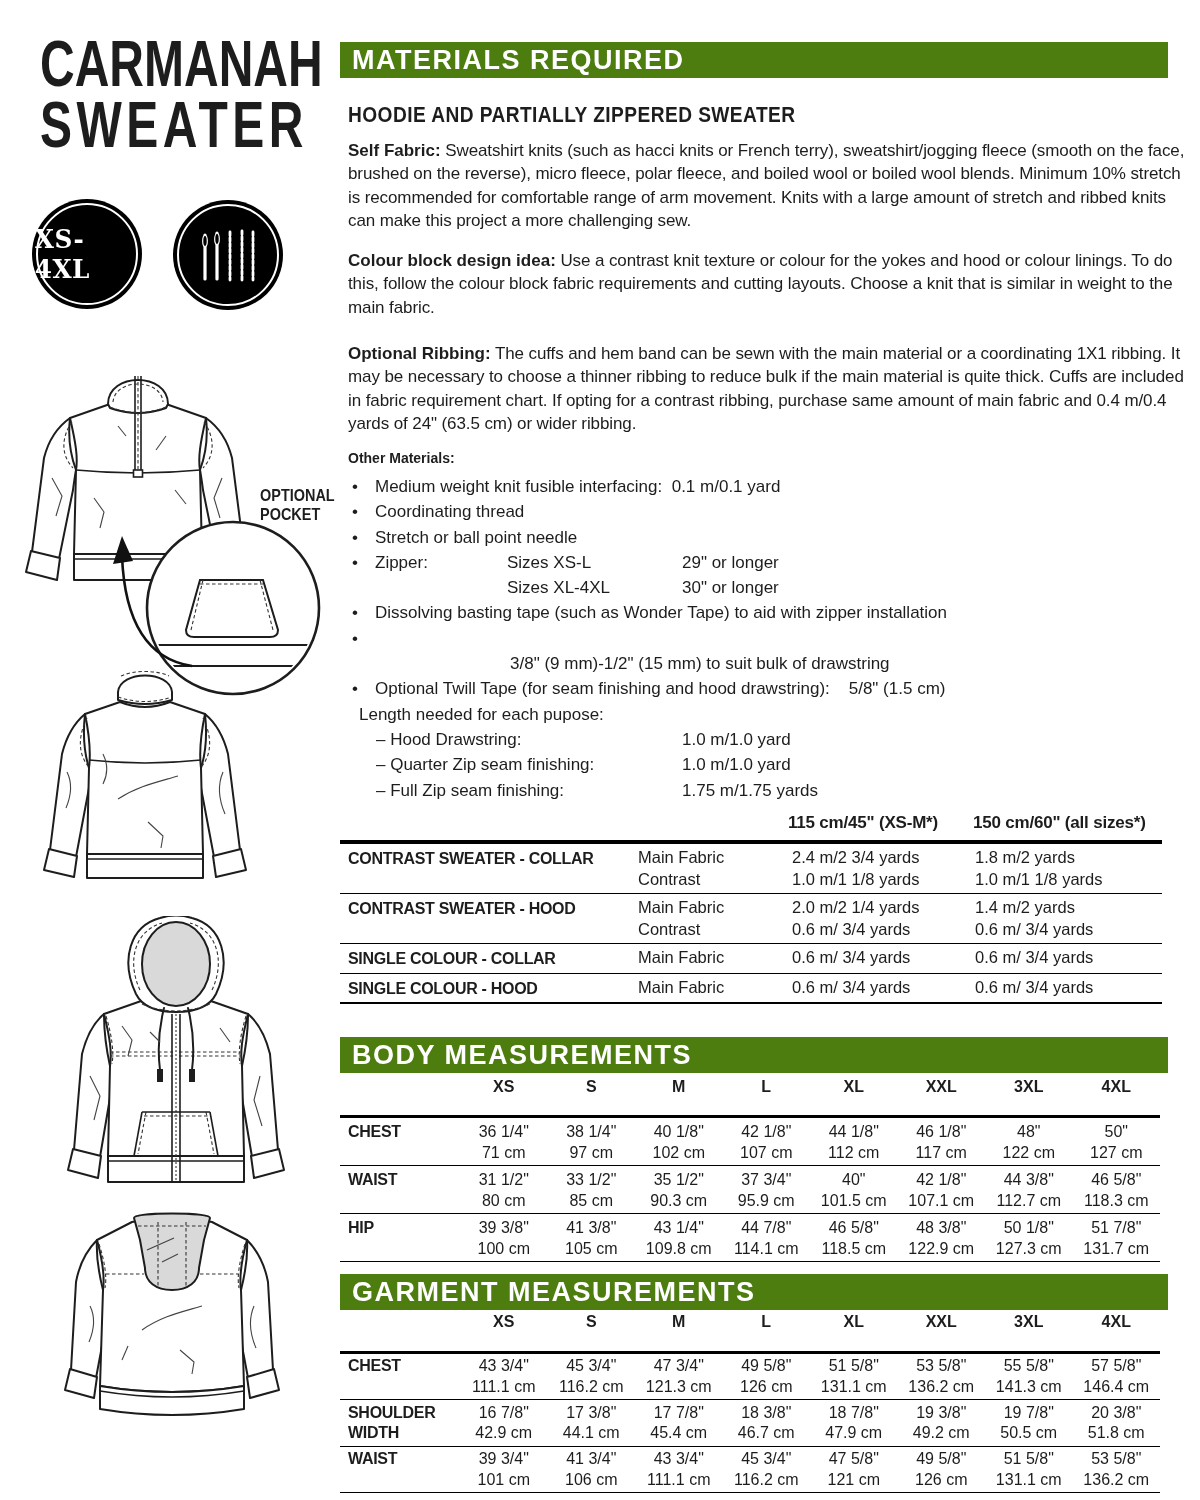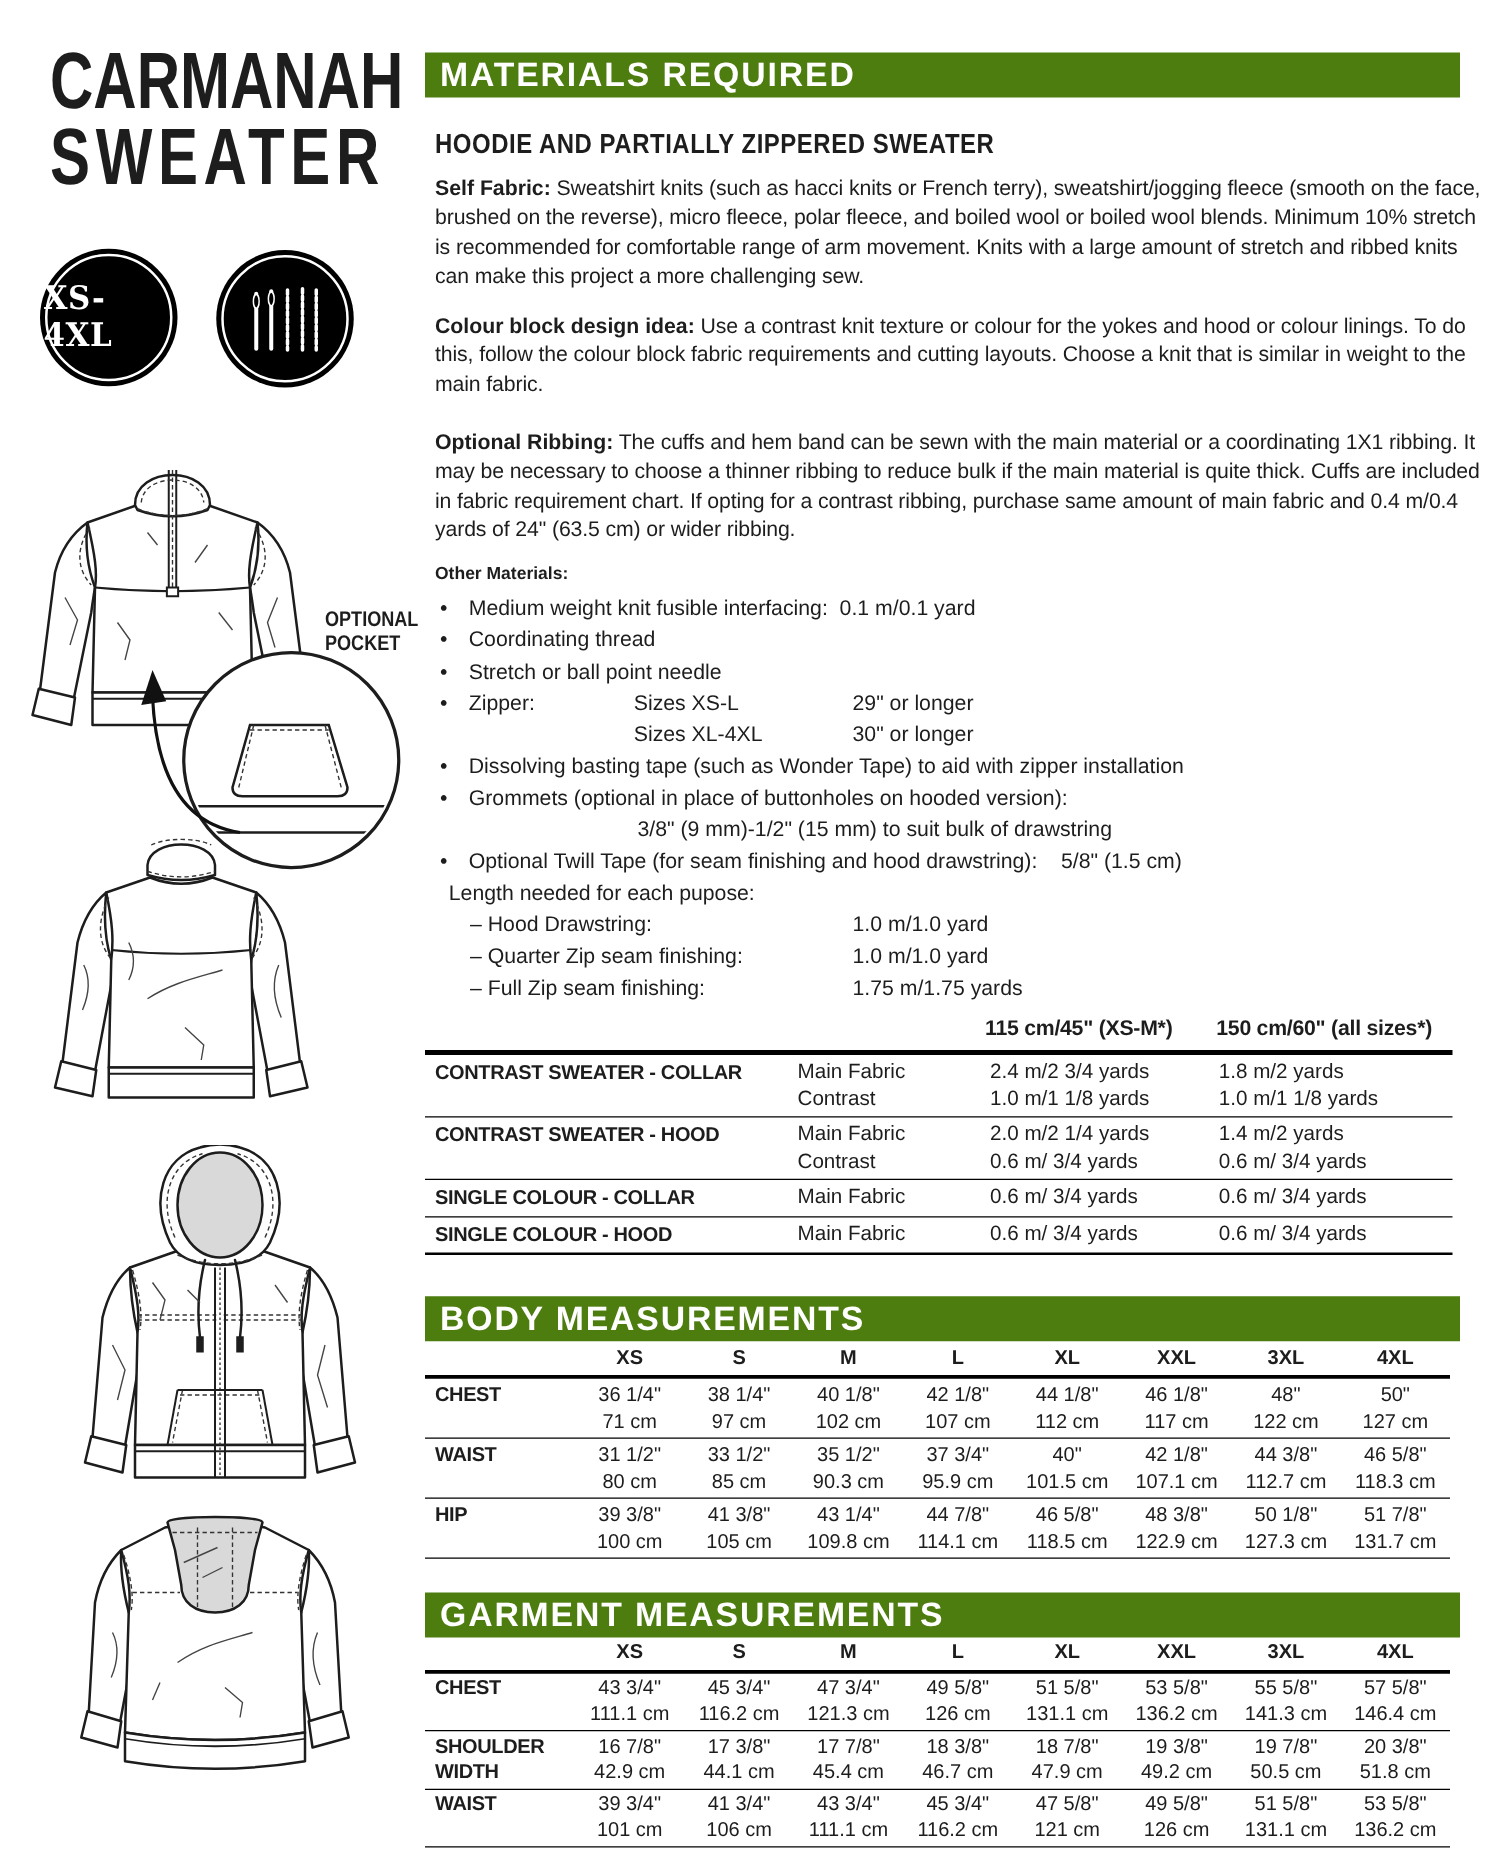--- a/index.html
+++ b/index.html
@@ -43,21 +43,21 @@
   .fab-head{top:813px;font-weight:bold;font-size:17px;white-space:nowrap;letter-spacing:-0.2px;}
   .fab-table{left:340px;top:840px;width:822px;border-top:4px solid #000;border-bottom:2.5px solid #000;}
   .frow{display:grid;grid-template-columns:298px 154px 183px 1fr;padding:3px 0;}
   .frow + .frow{border-top:1.5px solid #000;}
   .fcell{font-size:16.5px;line-height:21.5px;}
   .flabel{font-weight:bold;font-size:16px;letter-spacing:-0.3px;padding-left:8px;padding-top:1px;}
 
   
   .size-table{left:340px;width:820px;}
   .srow{display:grid;grid-template-columns:120px repeat(8,87.5px);align-items:start;}
-  .shead{border-bottom:3.5px solid #000;padding:1px 0 3px;}
+  .shead{border-bottom:3.5px solid #000;padding:1px 0 18px;}
   .shcell{font-weight:bold;font-size:18px;text-align:center;}
   .srow.data{border-bottom:1.5px solid #000;padding:2.5px 0;}
   .slabel{font-weight:bold;font-size:16px;letter-spacing:-0.3px;padding-left:8px;line-height:21px;}
   .scell{text-align:center;font-size:16px;line-height:21px;}
   .tight .scell,.tight .slabel{line-height:20.5px;}
   .tight .srow.data{padding:2.5px 0 2px;}
 </style>
 </head>
 <body>
 
@@ -289,21 +289,20 @@
       <div class="om-row">
         <span class="om-c2">Sizes XL-4XL</span>
         <span class="om-c3">30" or longer</span>
       </div>
       <div class="om-row">
         <span class="om-dot">•</span>
         <span class="om-text">Dissolving basting tape (such as Wonder Tape) to aid with zipper installation</span>
       </div>
       <div class="om-row">
         <span class="om-dot">•</span>
-        <span class="om-text">Grommets (optional in place of buttonholes on hooded version):</span>
       </div>
       <div class="om-row">
         <span class="om-indent">3/8" (9 mm)-1/2" (15 mm) to suit bulk of drawstring</span>
       </div>
       <div class="om-row">
         <span class="om-dot">•</span>
         <span class="om-text">Optional Twill Tape (for seam finishing and hood drawstring):    5/8" (1.5 cm)</span>
       </div>
       <div class="om-row">
         <span class="om-plain">Length needed for each pupose:</span>

